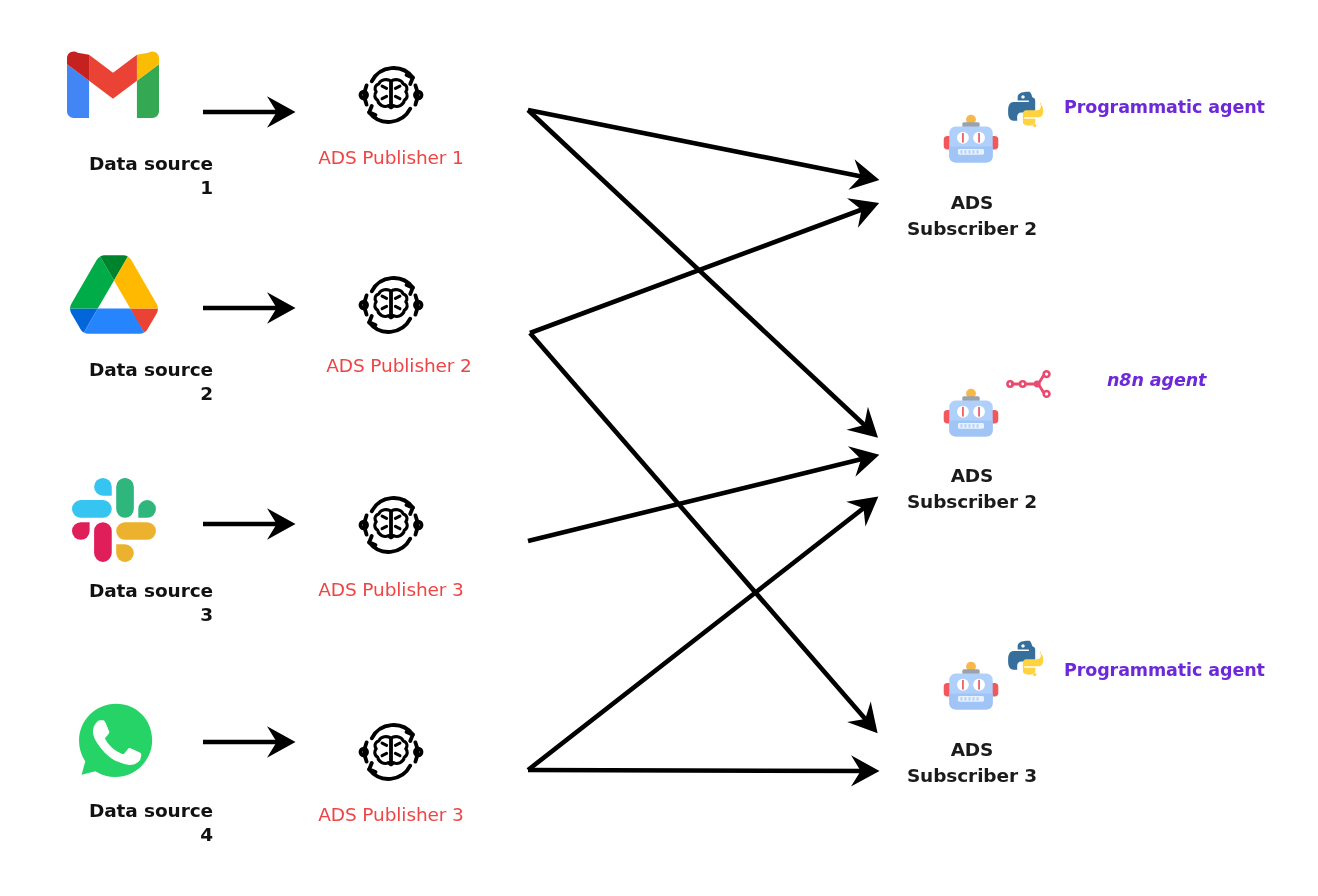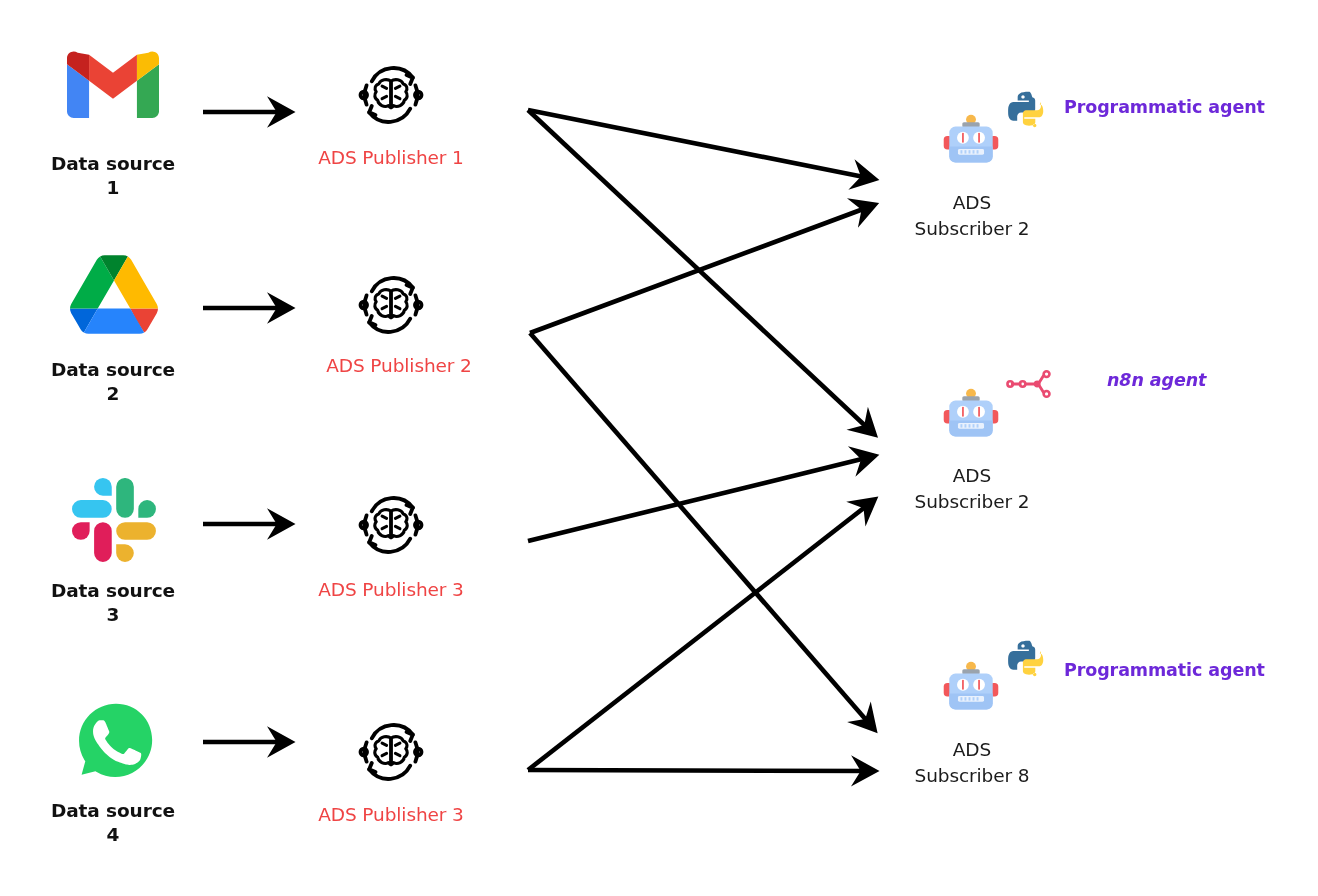--- a/index.html
+++ b/index.html
@@ -25,21 +25,21 @@
     position: absolute;
   }
   .src-icon {
     position: absolute;
     width: 92px;
     height: 92px;
   }
   .src-label {
     position: absolute;
     width: 200px;
-    text-align: center;
+    text-align: right;
     font-size: 18.5px;
     font-weight: 700;
     color: #111111;
     line-height: 1.28;
     letter-spacing: -0.1px;
   }
   .pub-icon {
     position: absolute;
     width: 74px;
     height: 74px;
@@ -57,21 +57,21 @@
   .sub-icon {
     position: absolute;
     width: 62px;
     height: 62px;
   }
   .sub-label {
     position: absolute;
     width: 200px;
     text-align: center;
     font-size: 18.5px;
-    font-weight: 400;
+    font-weight: 700;
     color: #1b1b1b;
     line-height: 1.42;
     letter-spacing: -0.1px;
   }
   .agent-badge {
     position: absolute;
     width: 50px;
     height: 50px;
   }
   .agent-label {
@@ -400,17 +400,17 @@
     </div>
     <div class="agent-badge" style="left:1005px;top:637px;">
       <svg viewBox="0 0 100 100" width="48" height="48">
         <path d="M49.3,8 C41.2,8 34.6,9.1 31,11.2 c-3.2,1.9 -4.6,4.3 -4.6,7.6 l0,7.2 l23.3,0 l0,3.3 l-32.3,0 c-3.6,0 -6.7,2 -8.6,5.4 c-2.2,3.9 -2.3,8.7 -2.3,14.1 c0,5.3 0.1,9.8 2.3,13.7 c1.9,3.5 5,5.8 8.6,5.8 l8,0 l0,-9.2 c0,-4.1 3.4,-8.2 8.1,-8.2 l23,0 c3.4,0 6.4,-2.9 6.4,-6.4 l0,-18.5 c0,-3.4 -2.6,-6 -6,-6.6 C53.9,8.3 51.5,8 49.3,8 z M37.5,14.9 c1.9,0 3.5,1.6 3.5,3.6 c0,2 -1.6,3.6 -3.5,3.6 c-2,0 -3.5,-1.6 -3.5,-3.6 C34,16.5 35.5,14.9 37.5,14.9 z" fill="#366F9B"></path>
         <path d="M74.8,29.3 l0,9 c0,4.3 -3.6,8 -8.1,8 l-23,0 c-3.4,0 -6.4,2.9 -6.4,6.4 l0,18.5 c0,3.4 3,5.4 6.4,6.4 c4.1,1.2 8.1,1.4 13,0 c3.2,-0.9 6.4,-2.8 6.4,-6.4 l0,-7.2 l-23,0 l0,-3.3 l32.2,0 c3.6,0 5,-2.5 6.4,-6.4 c1.4,-4 1.3,-7.8 0,-13.7 c-0.9,-4 -2.8,-6.4 -6.4,-6.4 L74.8,29.3 z M61.9,74.6 c2,0 3.5,1.6 3.5,3.6 c0,2 -1.6,3.6 -3.5,3.6 c-1.9,0 -3.5,-1.6 -3.5,-3.6 C58.4,76.2 60,74.6 61.9,74.6 z" fill="#FFD23F"></path>
       </svg>
     </div>
     <div class="agent-label" style="left:1064px;top:660px;">Programmatic agent</div>
     <div class="sub-label" style="left:872px;top:737px;">
       <span>ADS</span><br>
-      <span>Subscriber 8</span>
+      <span>Subscriber 3</span>
     </div>
   </div>
 
 </div>
 
 </body></html>

